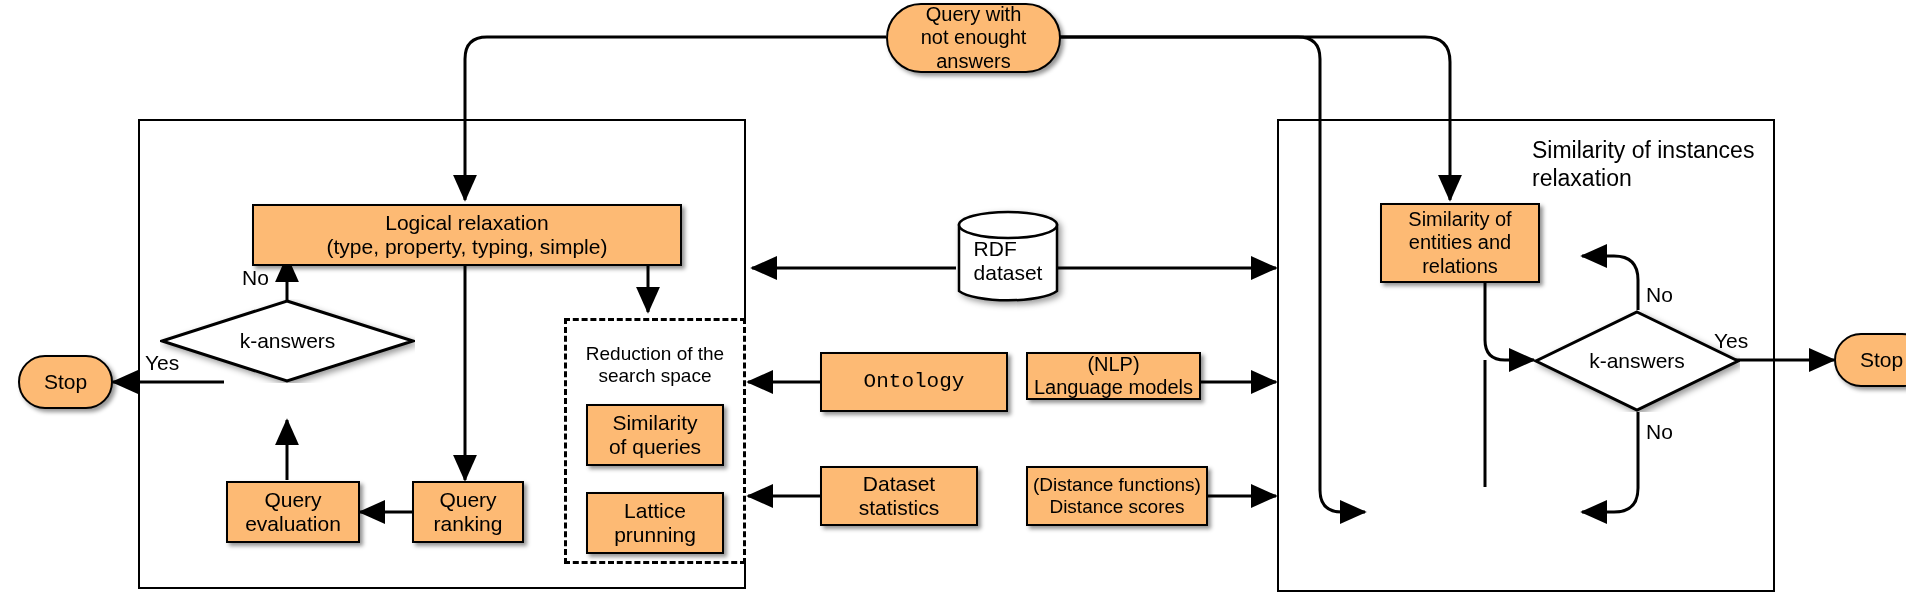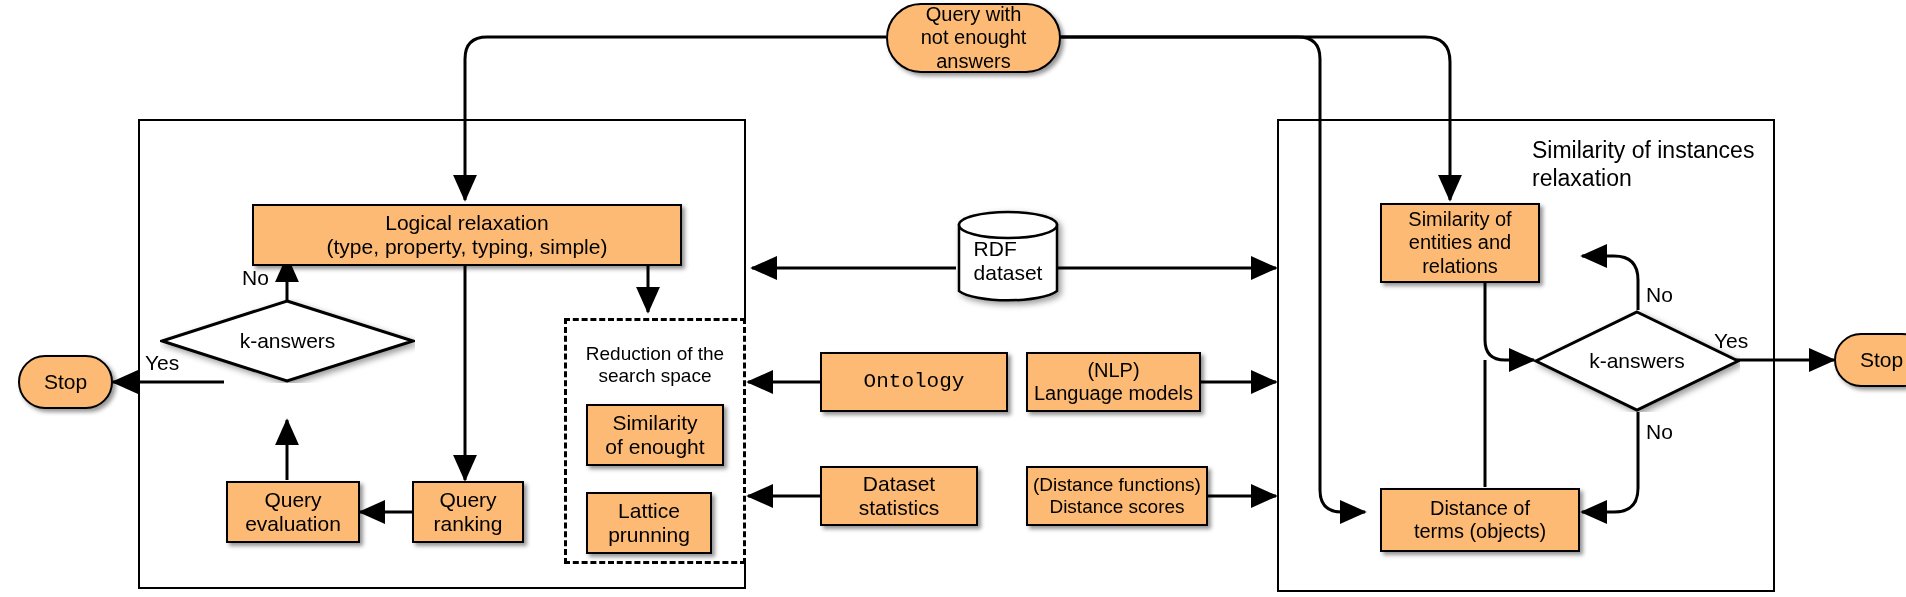--- a/index.html
+++ b/index.html
@@ -108,24 +108,24 @@
     <span>Query
 ranking</span>
   </div>
 
   <div class="dashed" style="left:564px;top:318px;width:182px;height:246px;"></div>
   <div class="dashed-title" style="left:564px;top:334px;width:182px;">Reduction of the
 search space</div>
 
   <div class="node" style="left:586px;top:404px;width:138px;height:62px;font-size:21px;white-space:pre-line;">
     <span>Similarity
-of enought</span>
+of queries</span>
   </div>
 
-  <div class="node" style="left:586px;top:492px;width:126px;height:62px;font-size:21px;white-space:pre-line;">
+  <div class="node" style="left:586px;top:492px;width:138px;height:62px;font-size:21px;white-space:pre-line;">
     <span>Lattice
 prunning</span>
   </div>
 
   <div class="edge-label" style="left:242px;top:266px;">No</div>
   <div class="edge-label" style="left:145px;top:351px;">Yes</div>
 
   <div class="node rounded" style="left:886px;top:3px;width:175px;height:70px;font-size:20px;white-space:pre-line;">
     <span>Query with
 not enought
@@ -138,21 +138,21 @@
       <ellipse cx="52" cy="16" rx="49" ry="13" fill="#fff" stroke="#000" stroke-width="2.5"></ellipse>
     </svg>
     <div class="cyl-txt" style="white-space:pre-line;">RDF
 dataset</div>
   </div>
 
   <div class="node" style="left:820px;top:352px;width:188px;height:60px;font-size:21px;font-family:Liberation Mono, monospace;">
     <span>Ontology</span>
   </div>
 
-  <div class="node" style="left:1026px;top:352px;width:175px;height:60px;font-size:20px;white-space:pre-line;">
+  <div class="node" style="left:1026px;top:352px;width:175px;height:48px;font-size:20px;white-space:pre-line;">
     <span>(NLP)
 Language models</span>
   </div>
 
   <div class="node" style="left:820px;top:466px;width:158px;height:60px;font-size:21px;white-space:pre-line;">
     <span>Dataset
 statistics</span>
   </div>
 
   <div class="node" style="left:1026px;top:466px;width:182px;height:60px;font-size:19px;white-space:pre-line;">
@@ -170,24 +170,20 @@
 relations</span>
   </div>
 
   <div class="diamond-wrap" style="left:1534px;top:310px;width:206px;height:102px;">
     <svg width="206" height="102" viewBox="0 0 206 102">
       <polygon points="103,2 204,51 103,100 2,51" fill="#fff" stroke="#000" stroke-width="3" style="filter:drop-shadow(3px 3px 3px rgba(0,0,0,0.4))"></polygon>
     </svg>
     <div class="diamond-txt">k-answers</div>
   </div>
 
-  <div class="node" style="left:1380px;top:488px;width:200px;height:64px;font-size:20px;white-space:pre-line;">
-    <span>Distance of
-terms (objects)</span>
-  </div>
 
   <div class="node rounded" style="left:1834px;top:333px;width:95px;height:54px;font-size:21px;">
     <span>Stop</span>
   </div>
 
   <div class="edge-label" style="left:1646px;top:283px;">No</div>
   <div class="edge-label" style="left:1646px;top:420px;">No</div>
   <div class="edge-label" style="left:1714px;top:329px;">Yes</div>
 
 </div>

